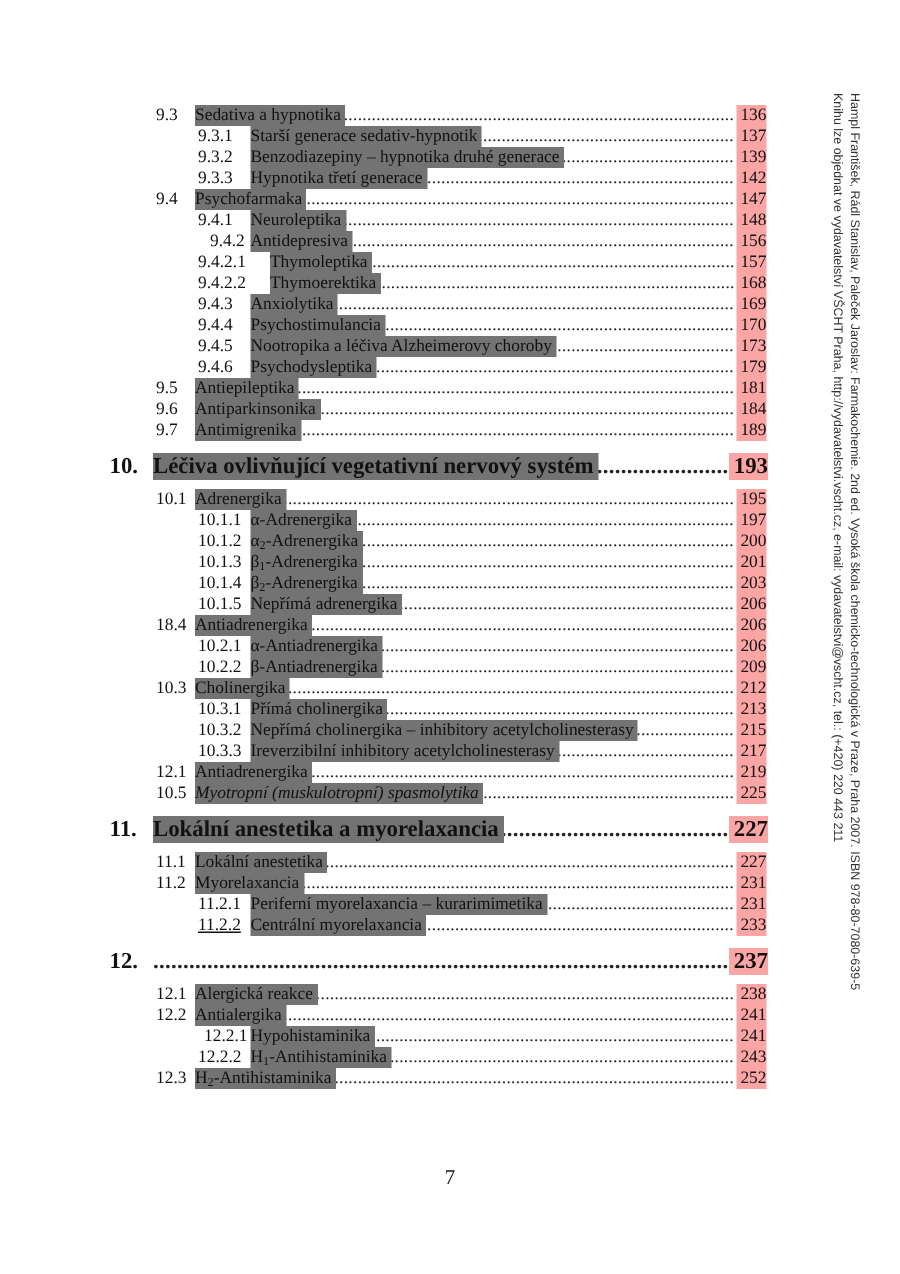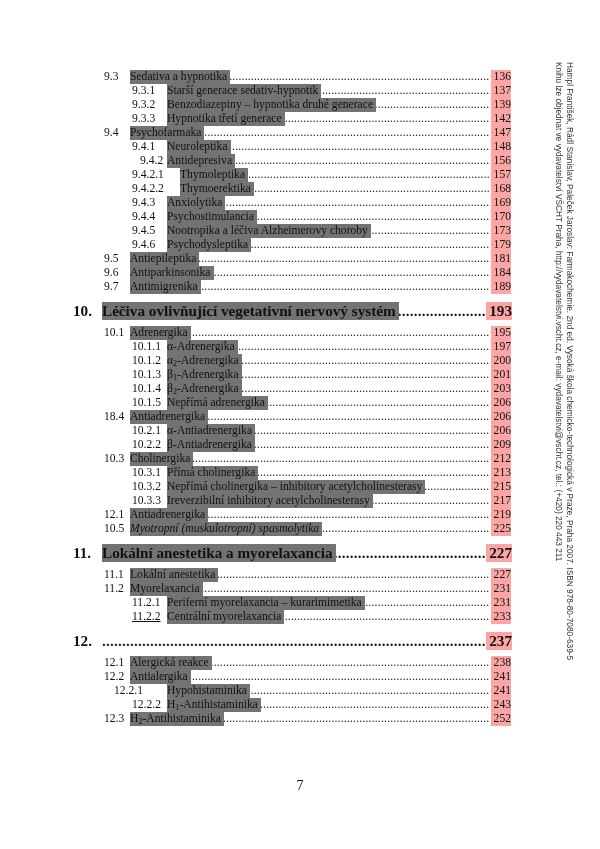--- a/index.html
+++ b/index.html
@@ -256,21 +256,21 @@
       <span class="page">238</span>
     </div>
     <div class="row" style="top: 670px;">
       <span class="dots" style="left: 130px;">........................................................................................................................................................................................................</span>
       <span class="num" style="left: 104px;">12.2</span>
       <span class="title" style="left: 130px;">Antialergika</span>
       <span class="page">241</span>
     </div>
     <div class="row" style="top: 684px;">
       <span class="dots" style="left: 167px;">........................................................................................................................................................................................................</span>
-      <span class="num" style="left: 114px;">12.2.1</span>
+      <span class="num" style="left: 136px;">12.2.1</span>
       <span class="title" style="left: 167px;">Hypohistaminika</span>
       <span class="page">241</span>
     </div>
     <div class="row" style="top: 698px;">
       <span class="dots" style="left: 167px;">........................................................................................................................................................................................................</span>
       <span class="num" style="left: 132px;">12.2.2</span>
       <span class="title" style="left: 167px;">H<sub>1</sub>-Antihistaminika</span>
       <span class="page">243</span>
     </div>
     <div class="row" style="top: 712px;">

